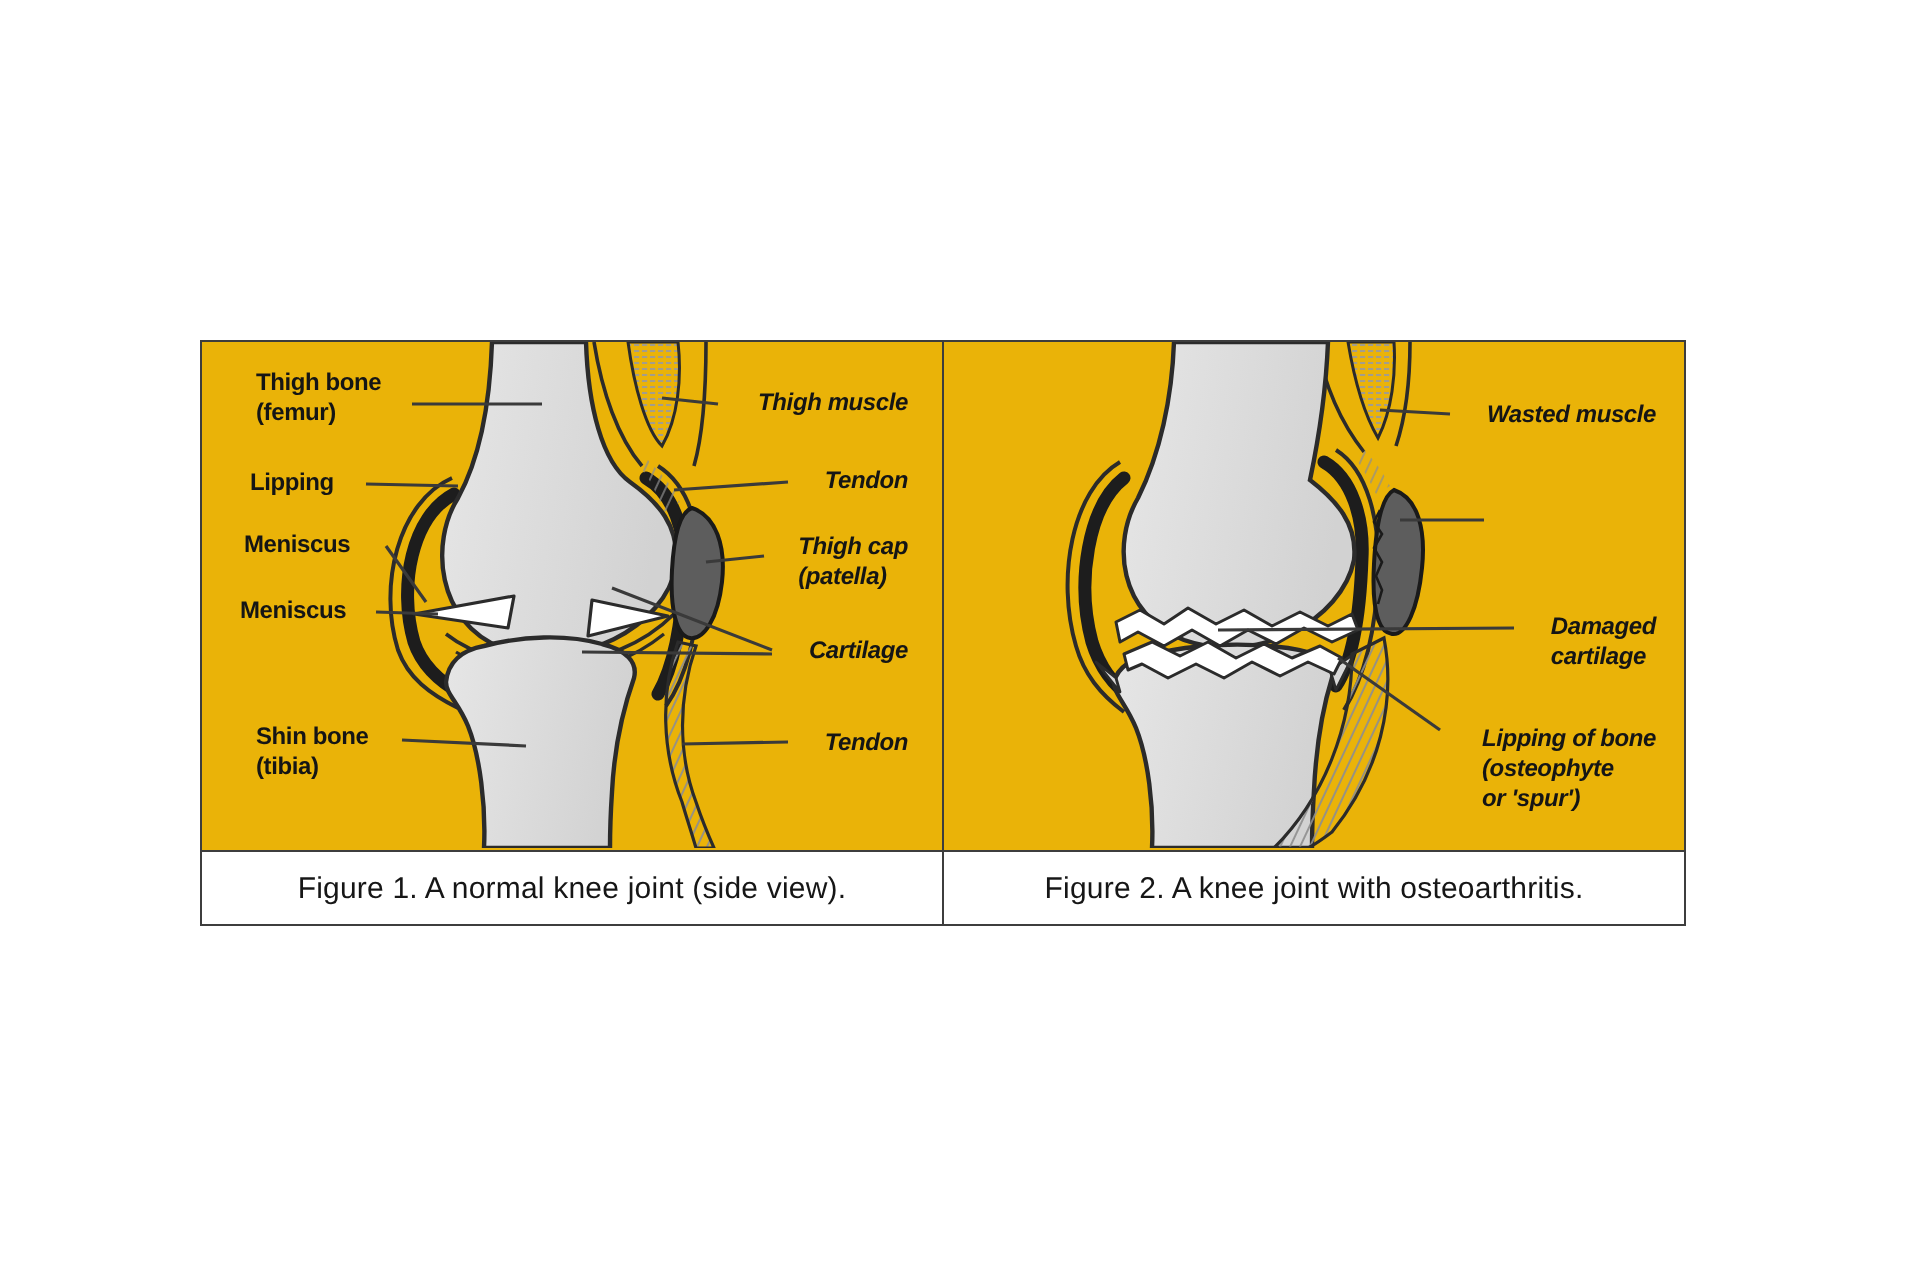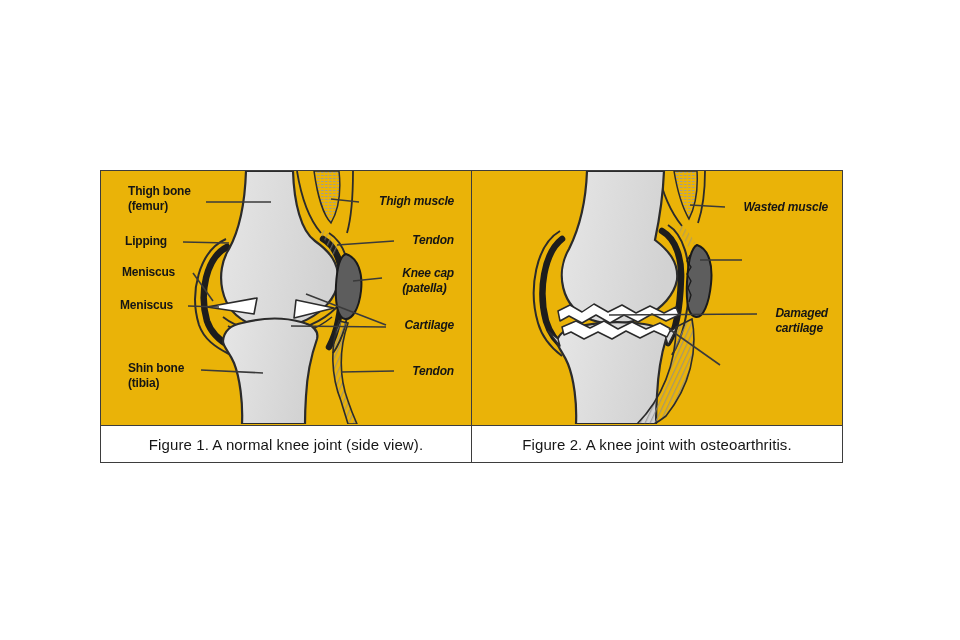--- a/index.html
+++ b/index.html
@@ -89,21 +89,21 @@
 
     <div class="lbl" style="left:27px;top:13px">Thigh bone
 (femur)</div>
     <div class="lbl" style="left:24px;top:63px">Lipping</div>
     <div class="lbl" style="left:21px;top:94px">Meniscus</div>
     <div class="lbl" style="left:19px;top:127px">Meniscus</div>
     <div class="lbl" style="left:27px;top:190px">Shin bone
 (tibia)</div>
     <div class="lbl r" style="right:17px;top:23px">Thigh muscle</div>
     <div class="lbl r" style="right:17px;top:62px">Tendon</div>
-    <div class="lbl r" style="right:17px;top:95px">Knee cap
+    <div class="lbl r" style="right:17px;top:95px">Thigh cap
 (patella)</div>
     <div class="lbl r" style="right:17px;top:147px">Cartilage</div>
     <div class="lbl r" style="right:17px;top:193px">Tendon</div>
   </div>
 
   <div class="cell-diagram right">
     <svg width="369" height="253" viewBox="0 0 369 253">
 
       <path d="M88,60 C64,74 56,118 66,152 C70,166 78,176 90,185" fill="none" stroke="#2b2b2b" stroke-width="2"></path>
       <path d="M90,68 C72,82 66,120 74,150 C78,163 85,172 94,178" fill="none" stroke="#1d1d1d" stroke-width="6.5" stroke-linecap="round"></path>
@@ -135,18 +135,21 @@
         <line x1="253" y1="36" x2="218" y2="34"></line>
         <line x1="270" y1="89" x2="228" y2="89"></line>
         <line x1="285" y1="143" x2="137" y2="144"></line>
         <line x1="248" y1="194" x2="197" y2="158"></line>
       </g>
     </svg>
 
     <div class="lbl r" style="right:14px;top:29px">Wasted muscle</div>
     <div class="lbl r" style="right:14px;top:135px">Damaged
 cartilage</div>
+    <div class="lbl r" style="right:14px;top:191px">Lipping of bone
+(osteophyte
+or 'spur')</div>
   </div>
 
   <div class="cell-caption">Figure 1. A normal knee joint (side view).</div>
   <div class="cell-caption right">Figure 2. A knee joint with osteoarthritis.</div>
 
 </div>
 
 </body></html>

